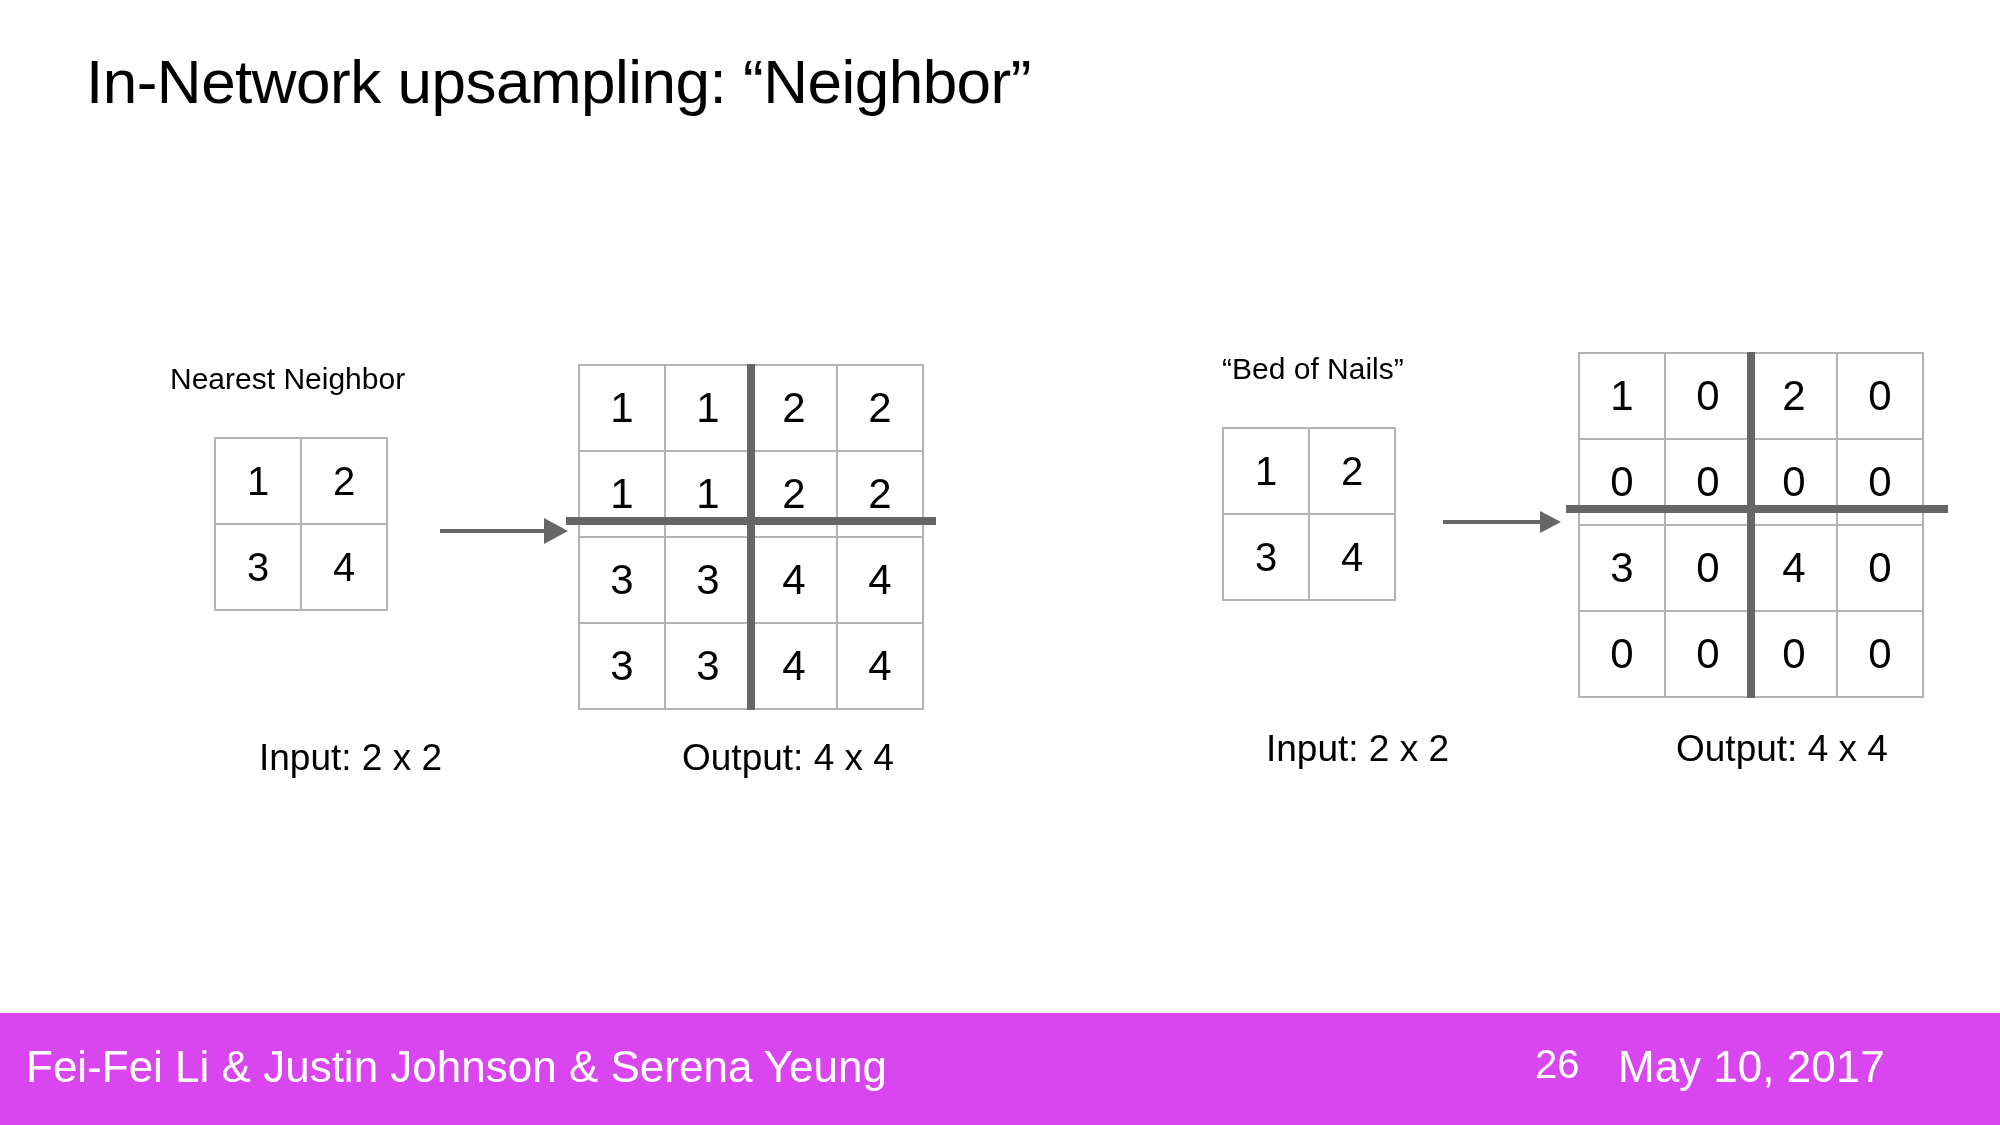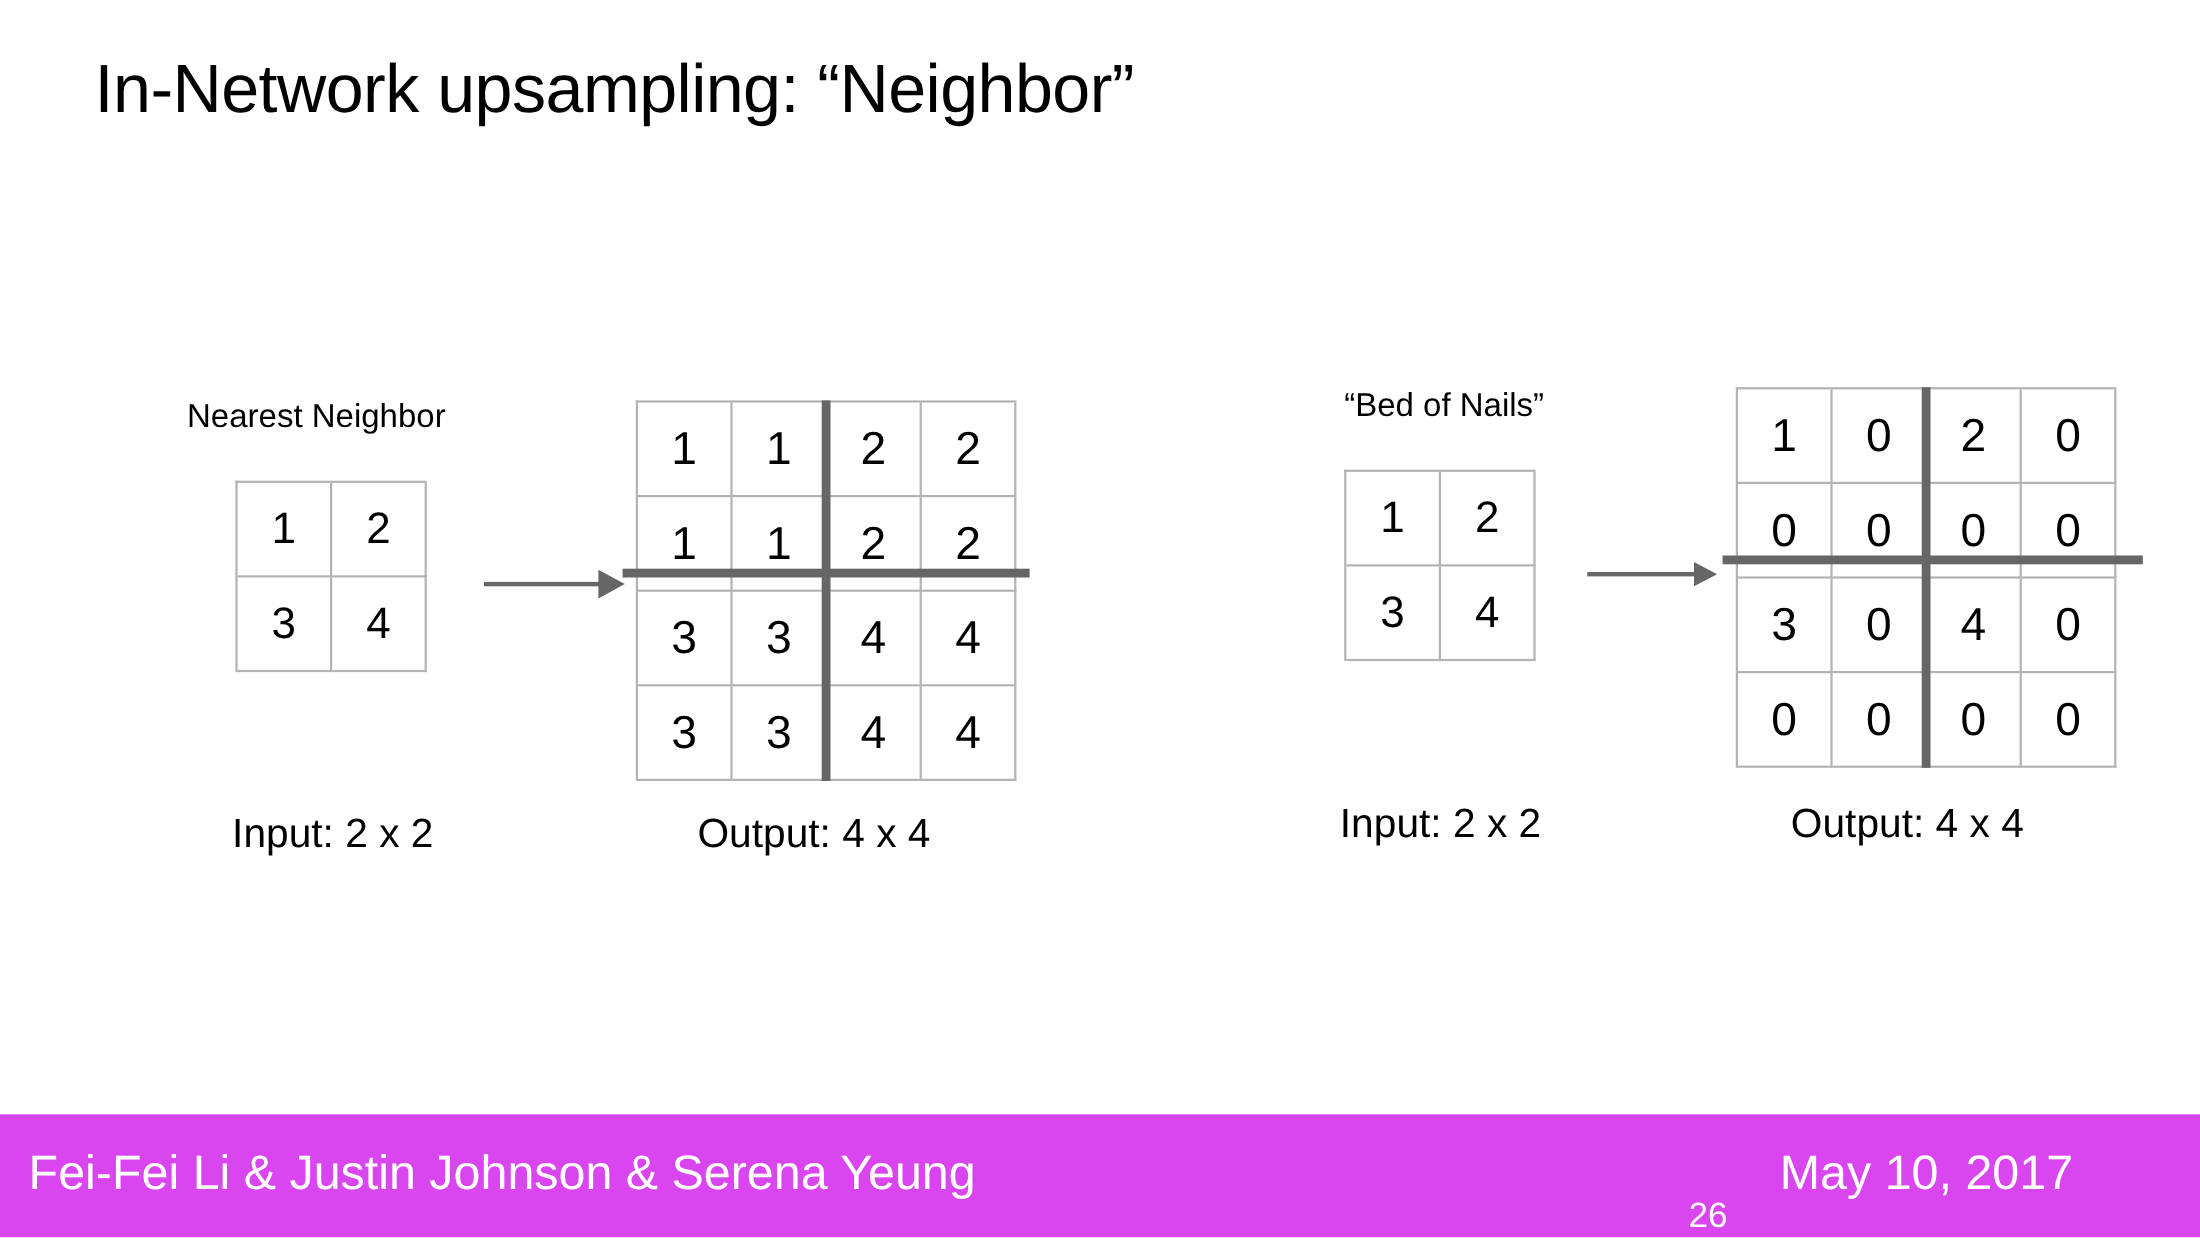--- a/index.html
+++ b/index.html
@@ -142,20 +142,21 @@
     border-bottom-width: 11px;
     border-left-width: 21px;
   }
 
   
   .caption {
     position: absolute;
     font-size: 37px;
     white-space: nowrap;
     color: #000000;
+    margin-left: 48px;
   }
   #nn-input-caption  { left: 211px; top: 737px; }
   #nn-output-caption { left: 634px; top: 737px; }
   #bn-input-caption  { left: 1218px; top: 728px; }
   #bn-output-caption { left: 1628px; top: 728px; }
 
   
   #footer-bar {
     position: absolute;
     left: 0;
@@ -177,24 +178,23 @@
     left: 1196px;
     top: 29px;
     font-size: 44px;
     color: #ffffff;
     white-space: nowrap;
   }
   #footer-slide-number {
     position: absolute;
     left: 1535px;
     top: 29px;
-    font-size: 32px;
-    color: #ffffff;
-    white-space: nowrap;
-    margin-top: 44px;
+    font-size: 40px;
+    color: #ffffff;
+    white-space: nowrap;
   }
   #footer-date {
     position: absolute;
     left: 1618px;
     top: 29px;
     font-size: 44px;
     color: #ffffff;
     white-space: nowrap;
   }
 </style>

